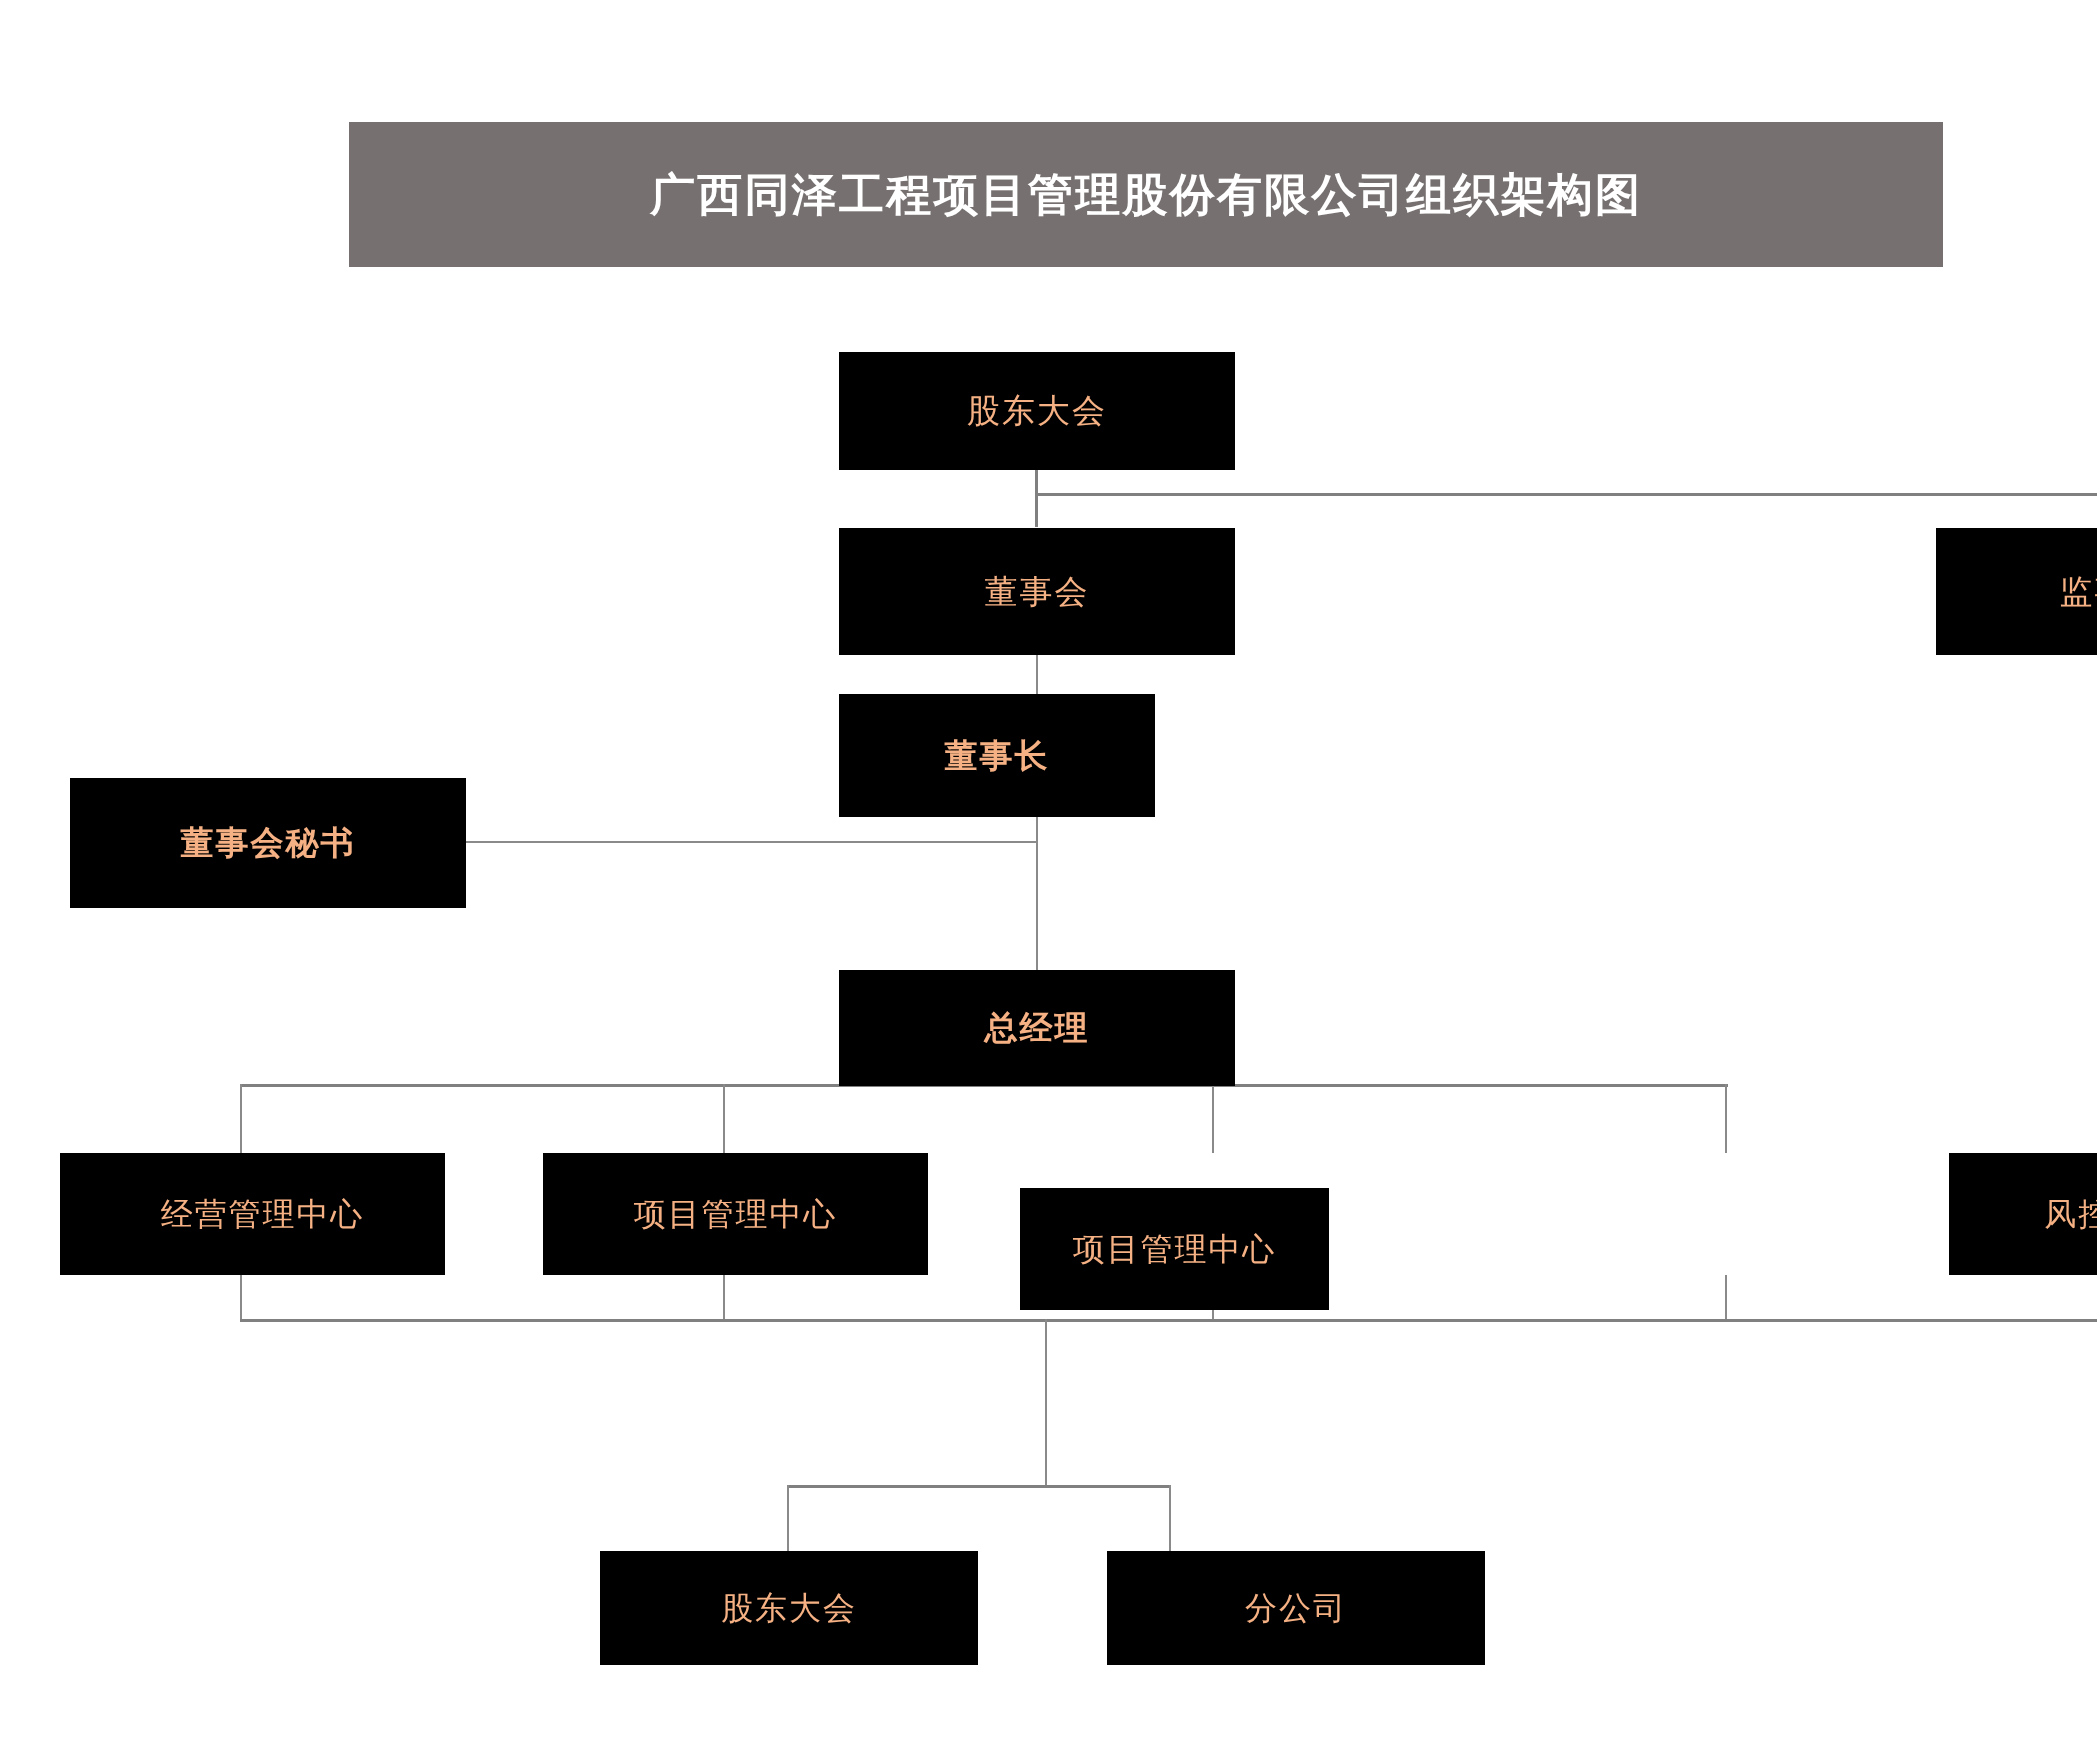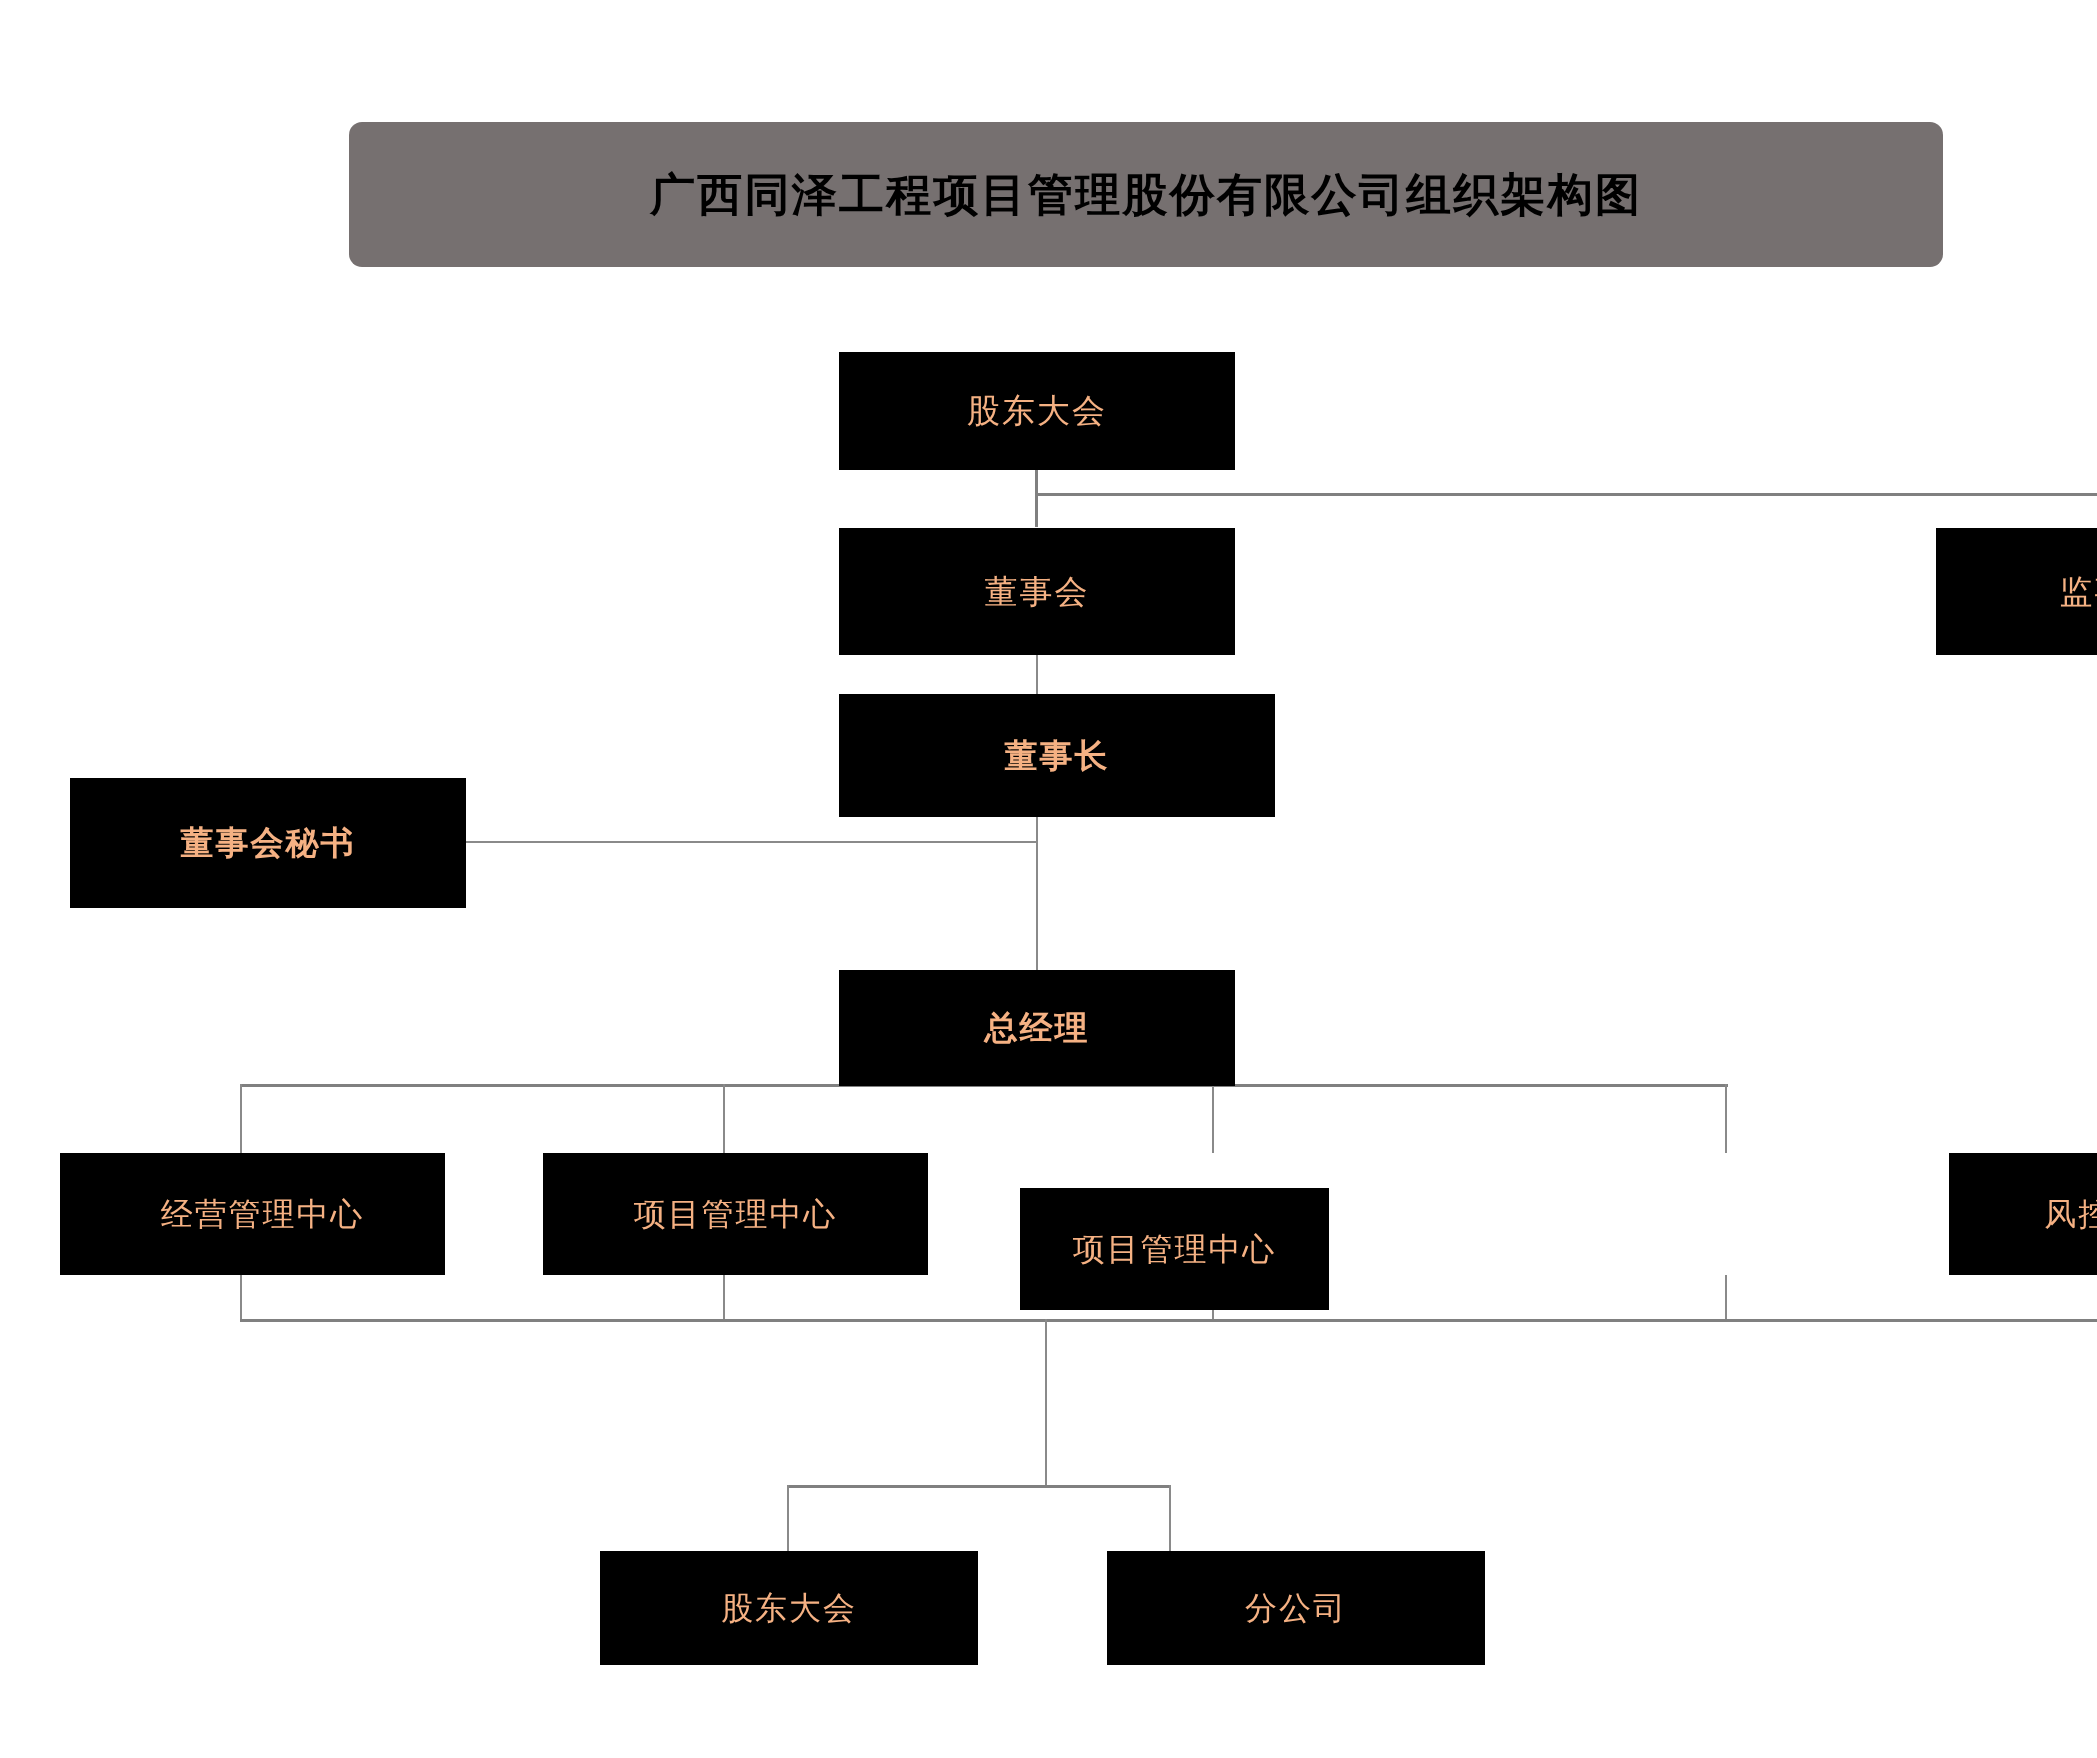--- a/index.html
+++ b/index.html
@@ -24,31 +24,30 @@
     justify-content: center;
     text-align: center;
     box-sizing: border-box;
     letter-spacing: 0.06em;
     line-height: 1.15;
     white-space: nowrap;
   }
   .title-box {
     position: absolute;
     background: #767070;
-    color: #000000;
+    color: #ffffff;
     display: flex;
     align-items: center;
     justify-content: center;
     text-align: center;
     box-sizing: border-box;
     font-size: 45px;
     font-weight: bold;
     letter-spacing: 0.05em;
     white-space: nowrap;
-    border-radius: 13px;
   }
   .node-lvl1 { font-size: 33px; }
   .node-lvl3 { font-size: 33px; font-weight: bold; }
   .node-lvl4 { font-size: 33px; font-weight: bold; }
   .node-center { font-size: 32px; }
   .node-leaf { font-size: 32px; }
 
   .conn-v {
     position: absolute;
     background: #808080;
@@ -107,21 +106,21 @@
   <div class="conn-h" style="left:787px; top:1485px; width:384px;"></div>
   <div class="conn-thin-v" style="left:787px; top:1485px; height:67px;"></div>
   <div class="conn-thin-v" style="left:1169px; top:1485px; height:67px;"></div>
 
   <div class="node node-lvl1" style="left:839px; top:352px; width:396px; height:118px;">股东大会</div>
 
   <div class="node node-lvl1" style="left:839px; top:528px; width:396px; height:127px;">董事会</div>
 
   <div class="node node-lvl1" style="left:1936px; top:528px; width:352px; height:127px;">监事会</div>
 
-  <div class="node node-lvl3" style="left:839px; top:694px; width:436px; height:123px;">董事长</div>
+  <div class="node node-lvl3" style="left:839px; top:694px; width:316px; height:123px;">董事长</div>
 
   <div class="node node-lvl3" style="left:70px; top:778px; width:396px; height:130px;">董事会秘书</div>
 
   <div class="node node-lvl4" style="left:839px; top:970px; width:396px; height:116px;">总经理</div>
 
   <div class="node node-center" style="left:60px; top:1153px; width:385px; height:122px;padding-left:20px;">经营管理中心</div>
 
   <div class="node node-center" style="left:543px; top:1153px; width:385px; height:122px;">项目管理中心</div>
 
   <div class="node node-center" style="left:1020px; top:1188px; width:309px; height:122px;">项目管理中心</div>

